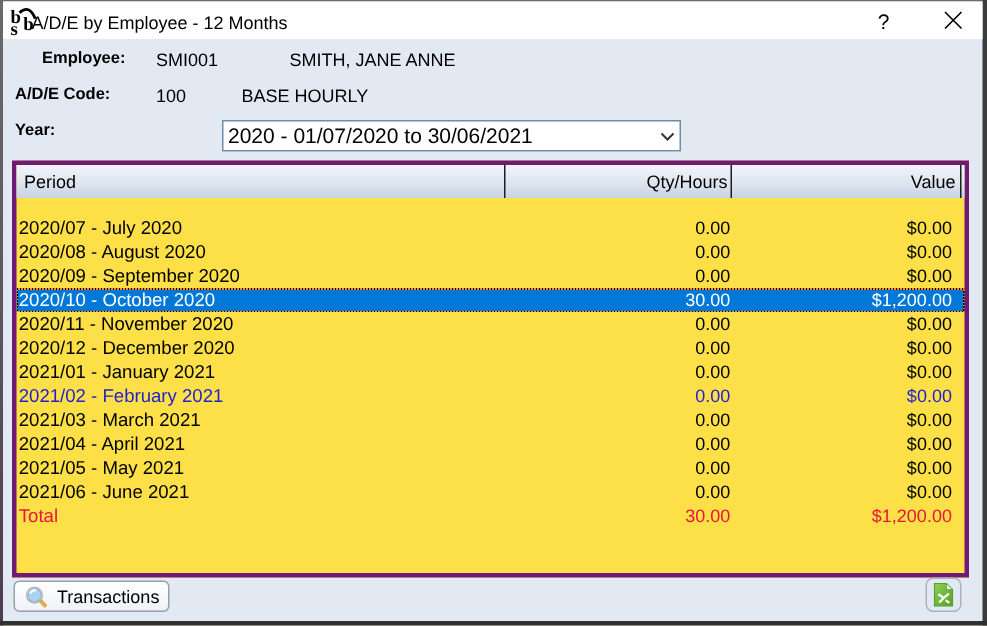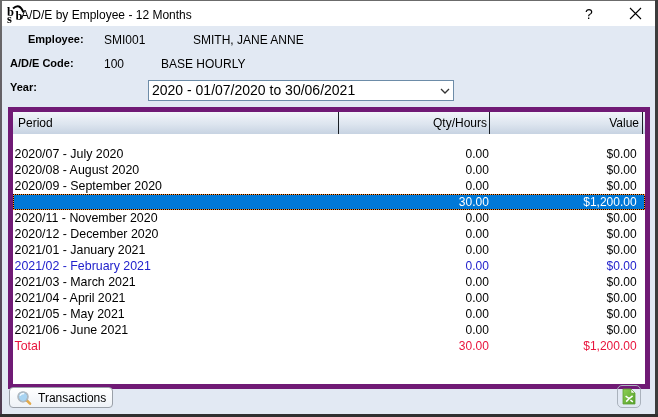--- a/index.html
+++ b/index.html
@@ -5,21 +5,21 @@
   html,body{margin:0;padding:0;}
   body{width:658px;height:417px;overflow:hidden;font-family:"Liberation Sans",sans-serif;}
   .win{position:absolute;left:0;top:0;width:658px;height:417px;background:#e2e9f3;}
   .bord{position:absolute;background:#555;}
   .titlebar{position:absolute;left:2px;top:1px;width:653px;height:25px;background:#ffffff;}
   .title{position:absolute;left:19px;top:6.5px;font-size:12px;color:#000;}
   .qmark{position:absolute;left:580px;top:5px;width:14px;text-align:center;font-size:14px;color:#000;}
   .lbl{position:absolute;font-size:11px;font-weight:bold;color:#000;}
   .val{position:absolute;font-size:12px;color:#000;}
   .combo{position:absolute;left:104px;top:80px;box-sizing:border-box;width:306px;height:21px;background:#fff;border:1px solid #6d8ca8;font-size:14px;color:#000;line-height:19px;padding-left:3px;margin-left:44px;}
-  .grid{position:absolute;left:8px;top:107px;width:632px;height:272px;border:5px solid #701a75;background:#ffffff;}
+  .grid{position:absolute;left:8px;top:107px;width:632px;height:272px;border:3px solid #701a75;background:#fde047;}
   .ghead{position:absolute;left:0;top:0;width:632px;height:22px;background:linear-gradient(#f2f5fa 0%,#dde5ef 55%,#c7d3e2 100%);}
   .ghead .ht{position:absolute;top:4px;font-size:12px;color:#000;}
   .gsep{position:absolute;top:0;width:1px;height:22px;background:#1a1f26;}
   .rows{position:absolute;left:0;top:34px;width:632px;}
   .row{position:relative;width:632px;height:16px;line-height:16px;font-size:12.4px;color:#000;}
   .row .c1{position:absolute;left:1.5px;top:0;}
   .row .c2{position:absolute;right:156.2px;top:0;font-size:12px;}
   .row .c3{position:absolute;right:8.4px;top:0;font-size:12px;}
   .sel{background:#0078d7;color:#fff;}
   .focusrect{position:absolute;left:0;top:0;width:632px;height:16px;pointer-events:none;}
@@ -86,20 +86,21 @@
           <span class="c1">2020/08 - August 2020</span>
           <span class="c2">0.00</span>
           <span class="c3">$0.00</span>
         </div>
       <div class="row">
           <span class="c1">2020/09 - September 2020</span>
           <span class="c2">0.00</span>
           <span class="c3">$0.00</span>
         </div>
       <div class="row sel">
+          <span class="c1">2020/10 - October 2020</span>
           <span class="c2">30.00</span>
           <span class="c3">$1,200.00</span>
           <svg class="focusrect" width="632" height="16" viewBox="0 0 632 16" shape-rendering="crispEdges">
             <g stroke="#000" stroke-width="1">
               <line x1="0" y1="0.5" x2="632" y2="0.5"></line>
               <line x1="0" y1="15.5" x2="632" y2="15.5"></line>
               <line x1="0.5" y1="0" x2="0.5" y2="16"></line>
               <line x1="631.5" y1="0" x2="631.5" y2="16"></line>
             </g>
             <g stroke="#ff8c28" stroke-width="1" stroke-dasharray="1 1">

